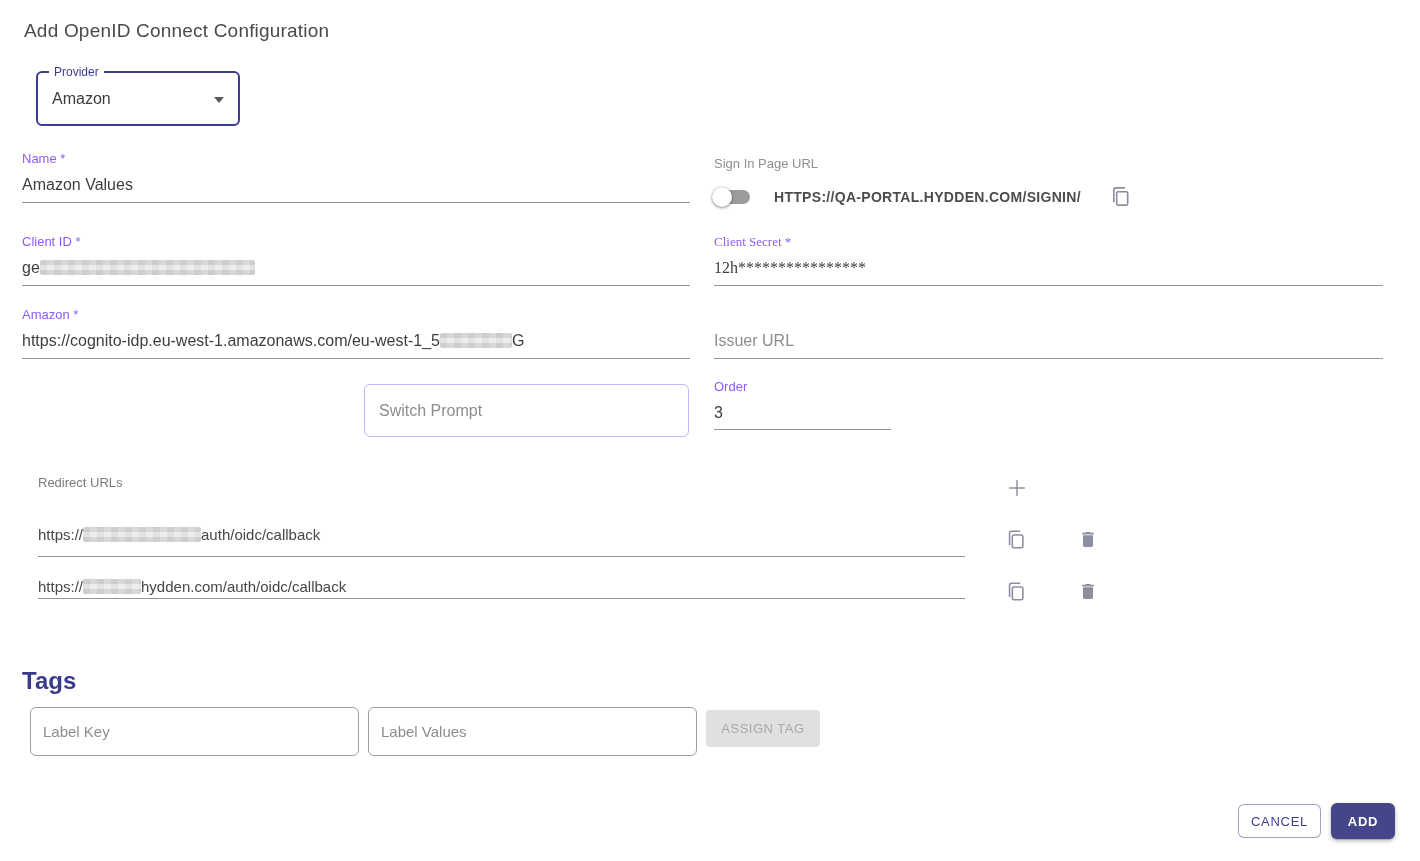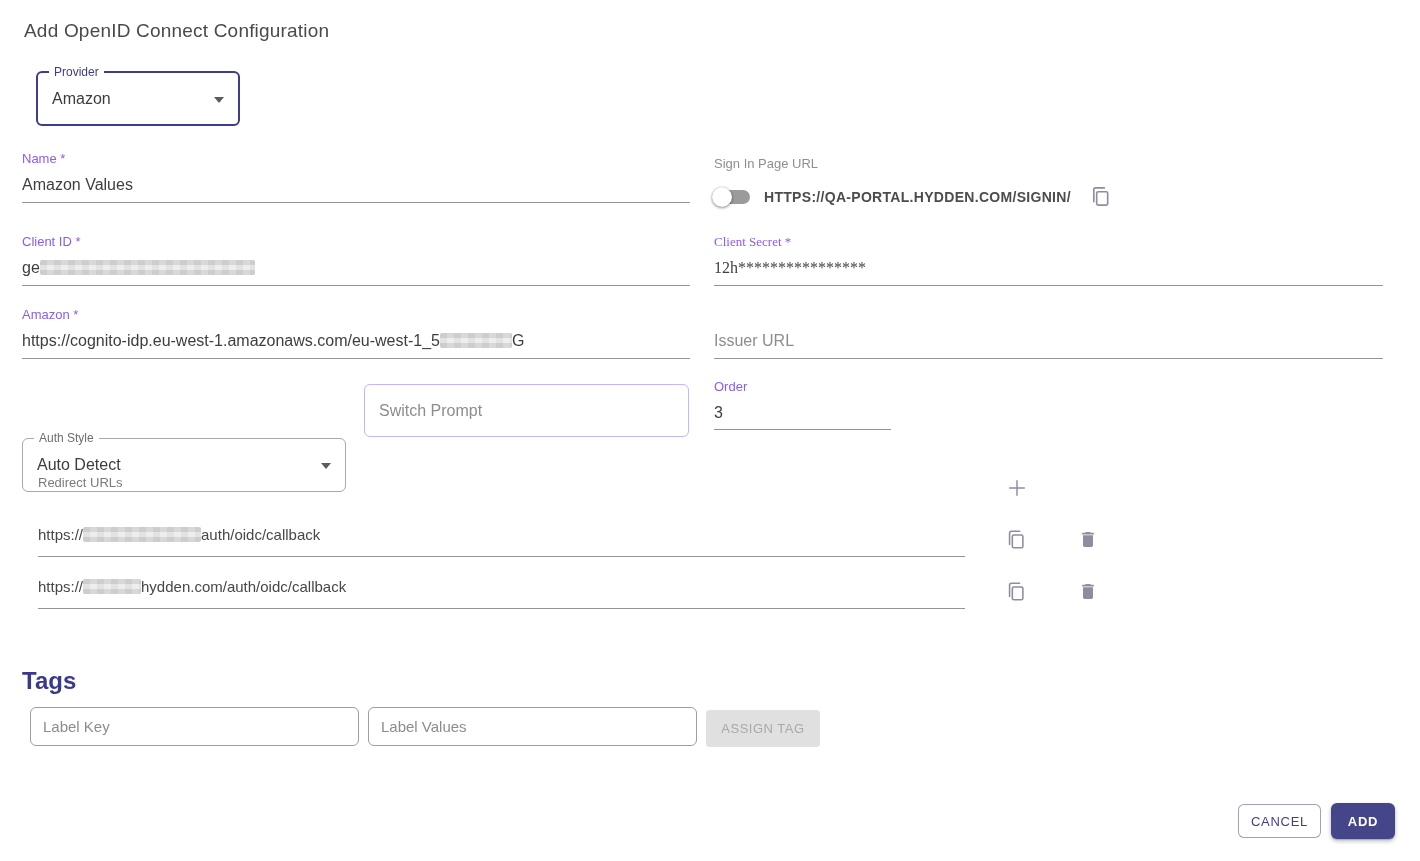--- a/index.html
+++ b/index.html
@@ -33,34 +33,34 @@
     background-image:
       repeating-linear-gradient(0deg, rgba(197,197,197,.55) 0 5px, rgba(236,236,236,.55) 5px 10px),
       repeating-linear-gradient(90deg, #d7d7d7 0 7px, #efefef 7px 14px); }
 
   
   .switch { position:relative; width:40px; height:20px; display:inline-block; cursor:pointer; }
   .switch .track { position:absolute; left:4px; top:3px; width:34px; height:14px; border-radius:7px; background:#9b9b9b; }
   .switch .knob { position:absolute; left:0; top:0; width:20px; height:20px; border-radius:50%; background:#fff;
                   box-shadow:0 1px 3px rgba(0,0,0,.45), 0 0 1px rgba(0,0,0,.3); }
 
-  .signin-row { display:flex; align-items:center; gap:4px; }
+  .signin-row { display:flex; align-items:center; gap:14px; }
   .signin-url { font-size:14px; font-weight:700; color:#4c4c4c; letter-spacing:.3px; white-space:nowrap; }
 
   .icon-btn { background:none; border:none; padding:0; cursor:pointer; line-height:0; }
 
   .outlined-input { border:1px solid #c4b5fd; border-radius:6px; background:#fff;
     font-family:"Liberation Sans",sans-serif; font-size:16px; color:#3e3e3e; padding:0 14px; outline:none; }
   .outlined-input::placeholder { color:#8d8d8d; opacity:1; }
 
   .section-label { font-size:13px; color:#7b7b7b; }
   .redir-text { font-size:15px; line-height:22px; color:#474747; white-space:nowrap; }
 
   .tags-heading { font-size:24px; font-weight:700; color:#3a3a8c; }
-  .tag-input { height:39px; border:1px solid #9e9e9e; border-radius:6px; background:#fff; padding:0 12px;
+  .tag-input { height:49px; border:1px solid #9e9e9e; border-radius:6px; background:#fff; padding:0 12px;
     font-family:"Liberation Sans",sans-serif; font-size:15px; color:#3e3e3e; outline:none; }
   .tag-input::placeholder { color:#8d8d8d; opacity:1; }
   .assign-btn { background:#e0e0e0; color:#a9a9a9; border:none; border-radius:4px; font-family:"Liberation Sans",sans-serif;
     font-size:13px; letter-spacing:.5px; cursor:default; }
 
   .cancel-btn { background:#fff; border:1px solid rgba(63,63,143,.5); border-radius:6px; color:#3f3f8f;
     font-family:"Liberation Sans",sans-serif; font-size:13px; letter-spacing:.7px; cursor:pointer; }
   .add-btn { background:#45458a; border:none; border-radius:6px; color:#fff; font-weight:700;
     font-family:"Liberation Sans",sans-serif; font-size:13px; letter-spacing:.8px; cursor:pointer;
     box-shadow:0 2px 4px rgba(0,0,0,.28), 0 1px 1px rgba(0,0,0,.14); }
@@ -110,25 +110,20 @@
 
   <div class="abs ufield" style="left:22px; top:307px; width:668px;">
     <div class="field-label">Amazon *</div>
     <div class="field-value"><span>https://cognito-idp.eu-west-1.amazonaws.com/eu-west-1_5</span><span class="redacted" style="width:72px;"></span><span>G</span></div>
   </div>
 
   <div class="abs ufield" style="left:714px; top:330px; width:669px;">
     <input class="bare-input" type="text" placeholder="Issuer URL" style="">
   </div>
 
-  <div class="abs outlined gray" style="left:22px; top:383px; width:324px; height:54px;">
-    <span class="notch-label">Auth Style</span>
-    <span class="sel-value">Auto Detect</span>
-    <span class="caret"></span>
-  </div>
 
   <input class="abs outlined-input" style="left: 364px; top: 384px; width: 325px; height: 53px;" type="text" placeholder="Switch Prompt">
 
   <div class="abs ufield" style="left:714px; top:379px; width:177px;">
     <div class="field-label">Order</div>
     <div class="field-value" style="padding-bottom:5px;">3</div>
   </div>
 
   <div class="abs section-label" style="left:38px; top:475px;">Redirect URLs</div>
   <button class="abs icon-btn" style="left:1006px; top:477px;">
@@ -145,21 +140,21 @@
       <rect x="8" y="8" width="11.5" height="14" rx="1.6"></rect>
       <path d="M5 18.5V6a2 2 0 0 1 2-2h9" stroke-linecap="round"></path>
     </svg>
   </button>
   <button class="abs icon-btn" style="left:1078px; top:529px;">
     <svg width="20" height="21" viewBox="0 0 24 24" fill="#8d8da0">
       <path d="M6 19c0 1.1.9 2 2 2h8c1.1 0 2-.9 2-2V7H6v12zM19 4h-3.5l-1-1h-5l-1 1H5v2h14V4z"></path>
     </svg>
   </button>
 
-  <div class="abs ufield" style="left:38px; top:576px; width:927px; padding-bottom:10px;">
+  <div class="abs ufield" style="left:38px; top:576px; width:927px; ">
     <div class="redir-text"><span>https://</span><span class="redacted" style="width:58px;"></span><span>hydden.com/auth/oidc/callback</span></div>
   </div>
   <button class="abs icon-btn" style="left:1005px; top:579px;">
     <svg width="22" height="25" viewBox="0 0 24 26" fill="none" stroke="#8d8da0" stroke-width="1.7">
       <rect x="8" y="8" width="11.5" height="14" rx="1.6"></rect>
       <path d="M5 18.5V6a2 2 0 0 1 2-2h9" stroke-linecap="round"></path>
     </svg>
   </button>
   <button class="abs icon-btn" style="left:1078px; top:581px;">
     <svg width="20" height="21" viewBox="0 0 24 24" fill="#8d8da0">

